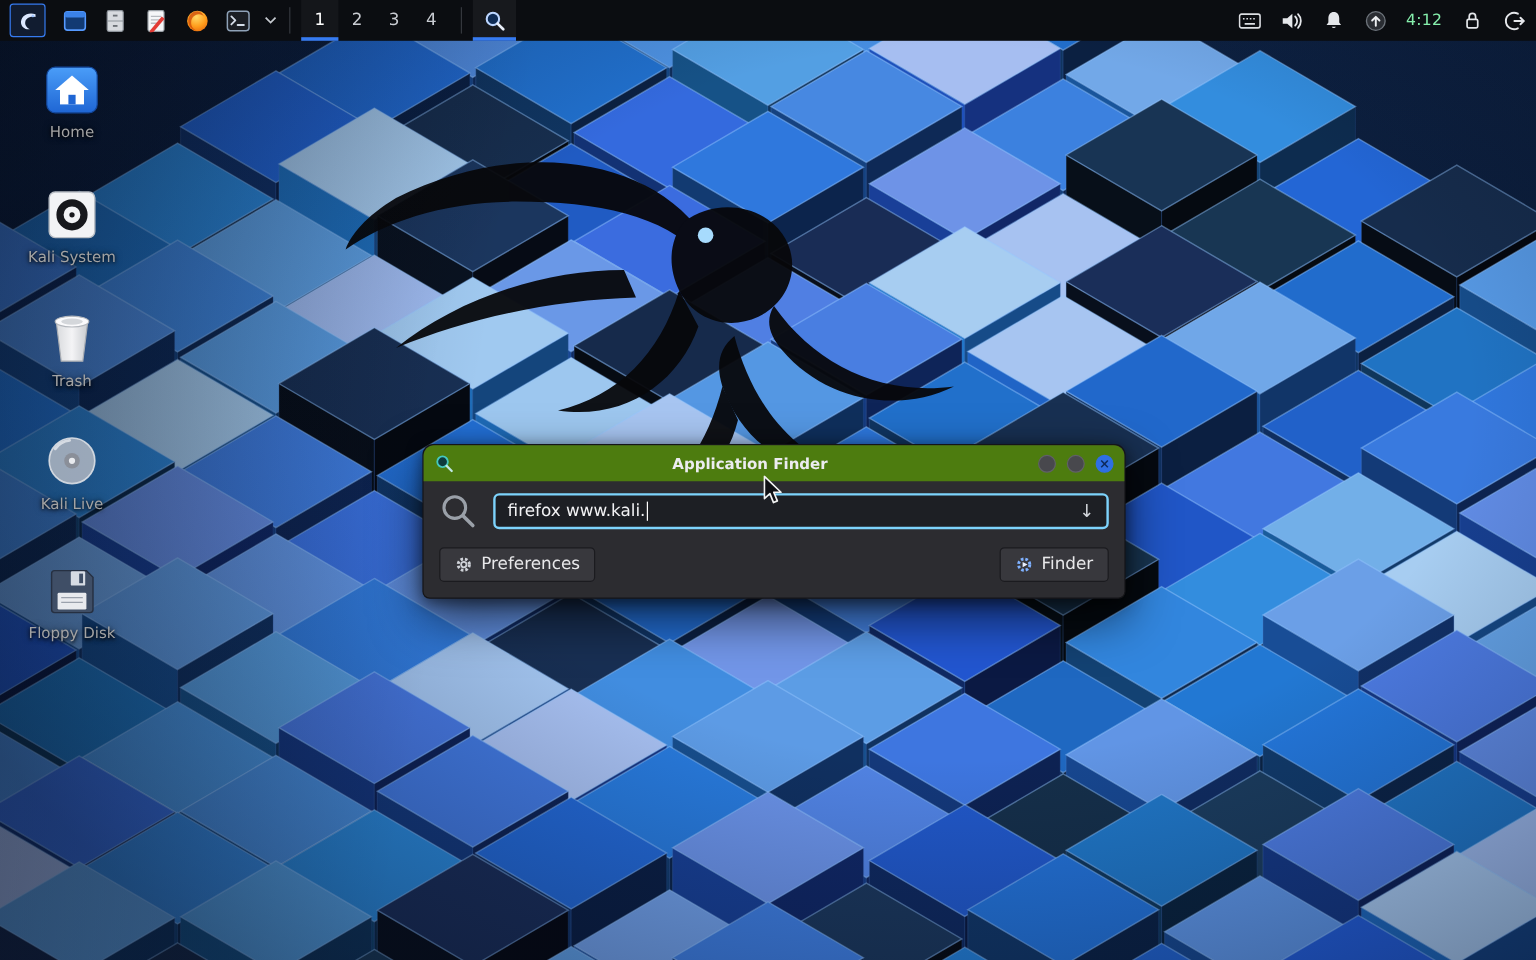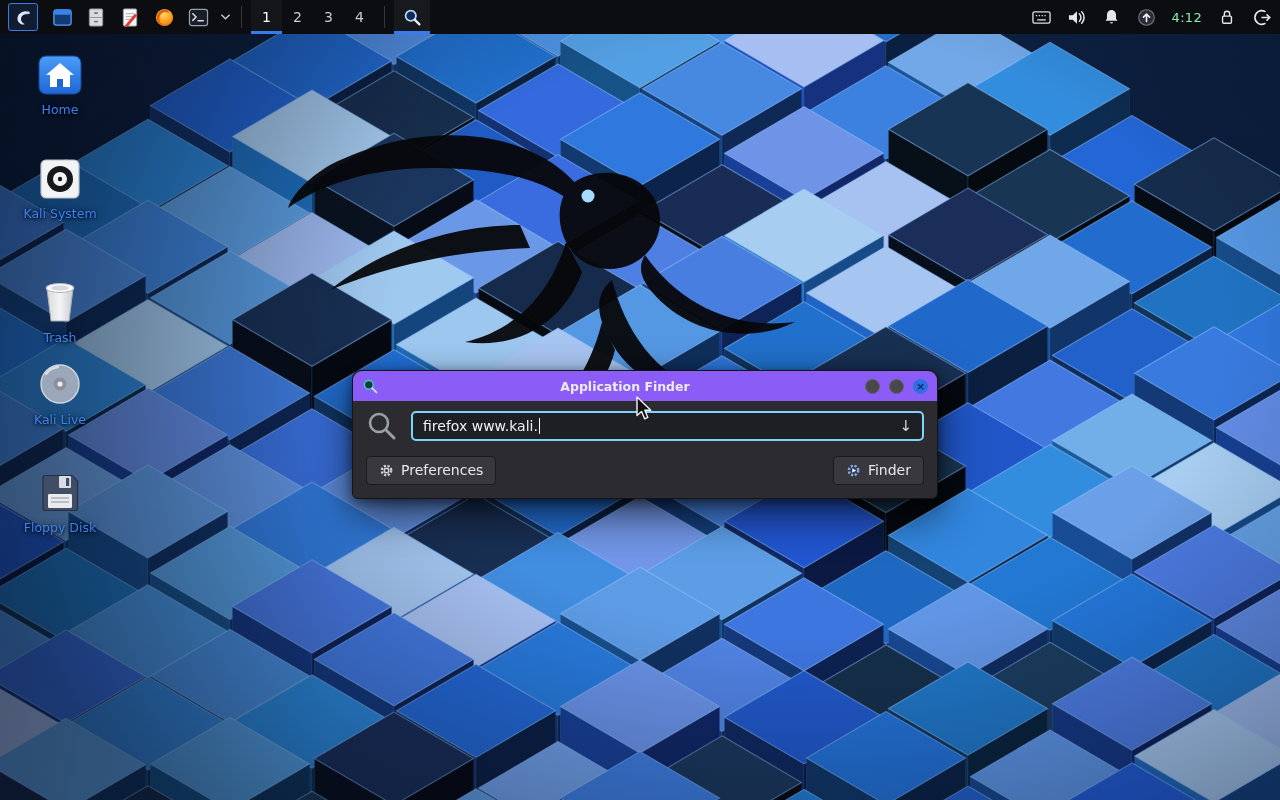--- a/index.html
+++ b/index.html
@@ -50,34 +50,34 @@
   .tray { display:flex; align-items:center; gap:15px; }
   .tray-ic { width:20px; height:20px; display:flex; align-items:center; justify-content:center; cursor:pointer; }
   .clock { font-size:13px; color:#86efac; letter-spacing:.3px; cursor:default; }
 
   
   .dicon {
     position:absolute; left:16px; width:88px; z-index:10;
     display:flex; flex-direction:column; align-items:center; gap:7px; cursor:pointer;
   }
   .dicon .lbl {
-    font-size:12.5px; color:#3b82f6; text-align:right; line-height:1.15;
+    font-size:12.5px; color:#a3a3a3; text-align:right; line-height:1.15;
     text-shadow:0 1px 3px rgba(0,0,0,.95), 0 0 6px rgba(0,0,0,.6);
   }
-  #di-home{top:54px;} #di-fs{top:158px;} #di-trash{top:280px;} #di-kali{top:362px;} #di-floppy{top:472px;}
+  #di-home{top:54px;} #di-fs{top:158px;} #di-trash{top:260px;} #di-kali{top:362px;} #di-floppy{top:472px;}
 
   
   #appfinder {
     position:absolute; left:352px; top:370px; width:586px; z-index:40;
     background:#2c2c30; border:1px solid #151518; border-radius:9px 9px 6px 6px;
     box-shadow:0 16px 42px rgba(0,0,0,.62), 0 3px 12px rgba(0,0,0,.5);
   }
   .titlebar {
     height:30px; position:relative; display:flex; align-items:center;
-    padding:0 9px; border-radius:9px 9px 0 0; background:#8b5cf6; cursor:default;
+    padding:0 9px; border-radius:9px 9px 0 0; background:#4d7c0f; cursor:default;
   }
   .titlebar .wicon { width:17px; height:17px; }
   .wtitle {
     position:absolute; left:40px; right:80px; text-align:center;
     font-size:12.5px; font-weight:bold; color:#ececf0;
   }
   .winbtns { margin-left:auto; display:flex; align-items:center; gap:9px; z-index:1; }
   .wbtn { width:15px; height:15px; border-radius:50%; cursor:pointer; }
   .wbtn.dim { background:#48484d; border:1px solid #616167; }
   .wbtn.close {

